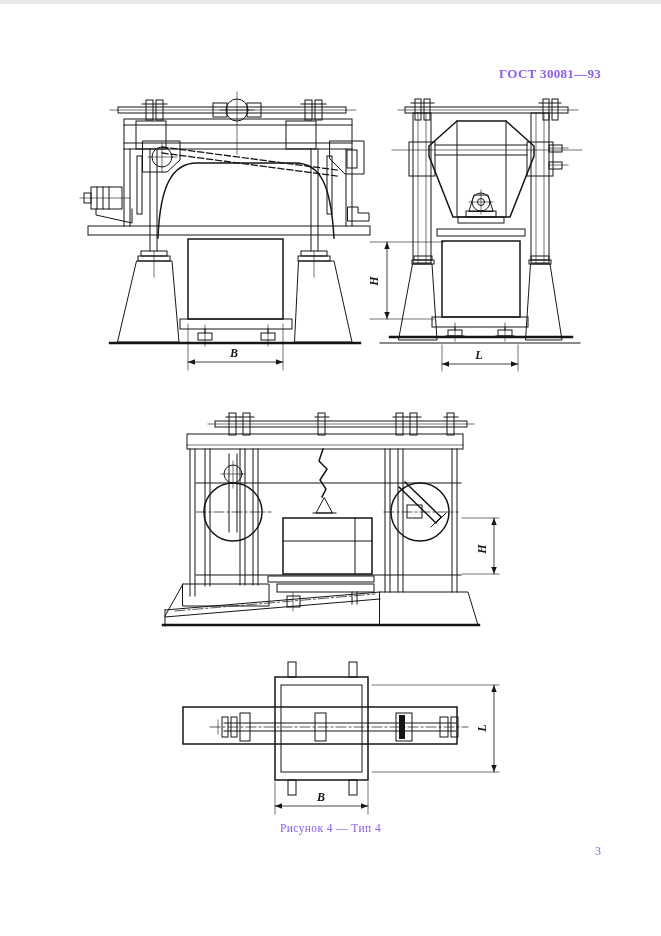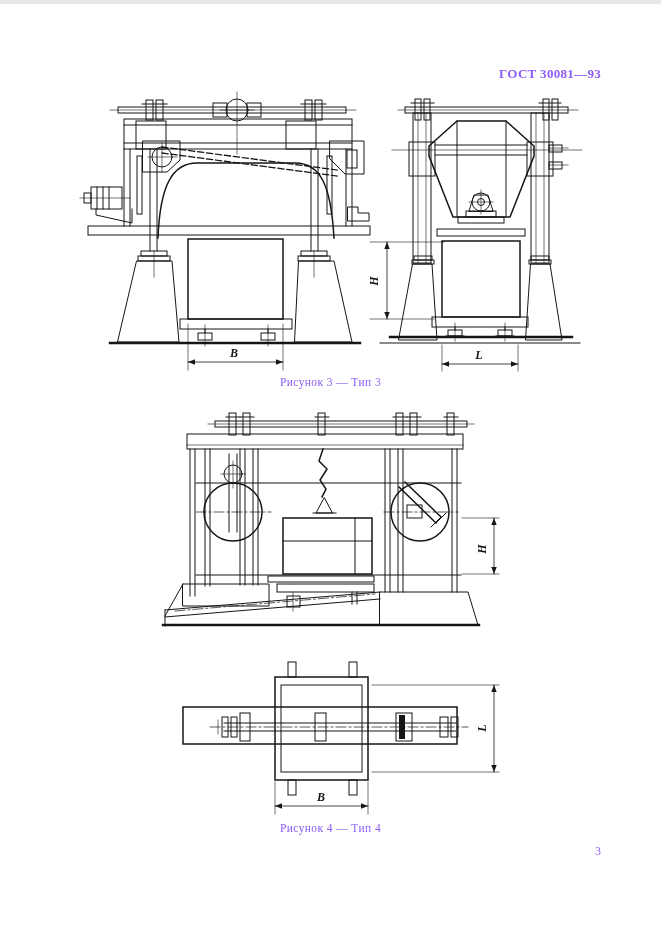--- a/index.html
+++ b/index.html
@@ -334,19 +334,18 @@
 
       <g>
         <line x1="372" y1="681" x2="499" y2="681" class="thin"></line>
         <line x1="372" y1="768" x2="499" y2="768" class="thin"></line>
         <line x1="494" y1="681" x2="494" y2="768" class="dim" marker-start="url(#arr)" marker-end="url(#arr)"></line>
         <text x="486" y="724" transform="rotate(-90 486 724)" class="dimtext">L</text>
       </g>
     </g>
   </svg>
 
-  <div class="caption cap3">Рисунок 3 — Тип 3</div>
 
   <div class="caption cap4">Рисунок 4 — Тип 4</div>
 
   <div class="pagenum">3</div>
 
 </div>
 
 </body></html>

